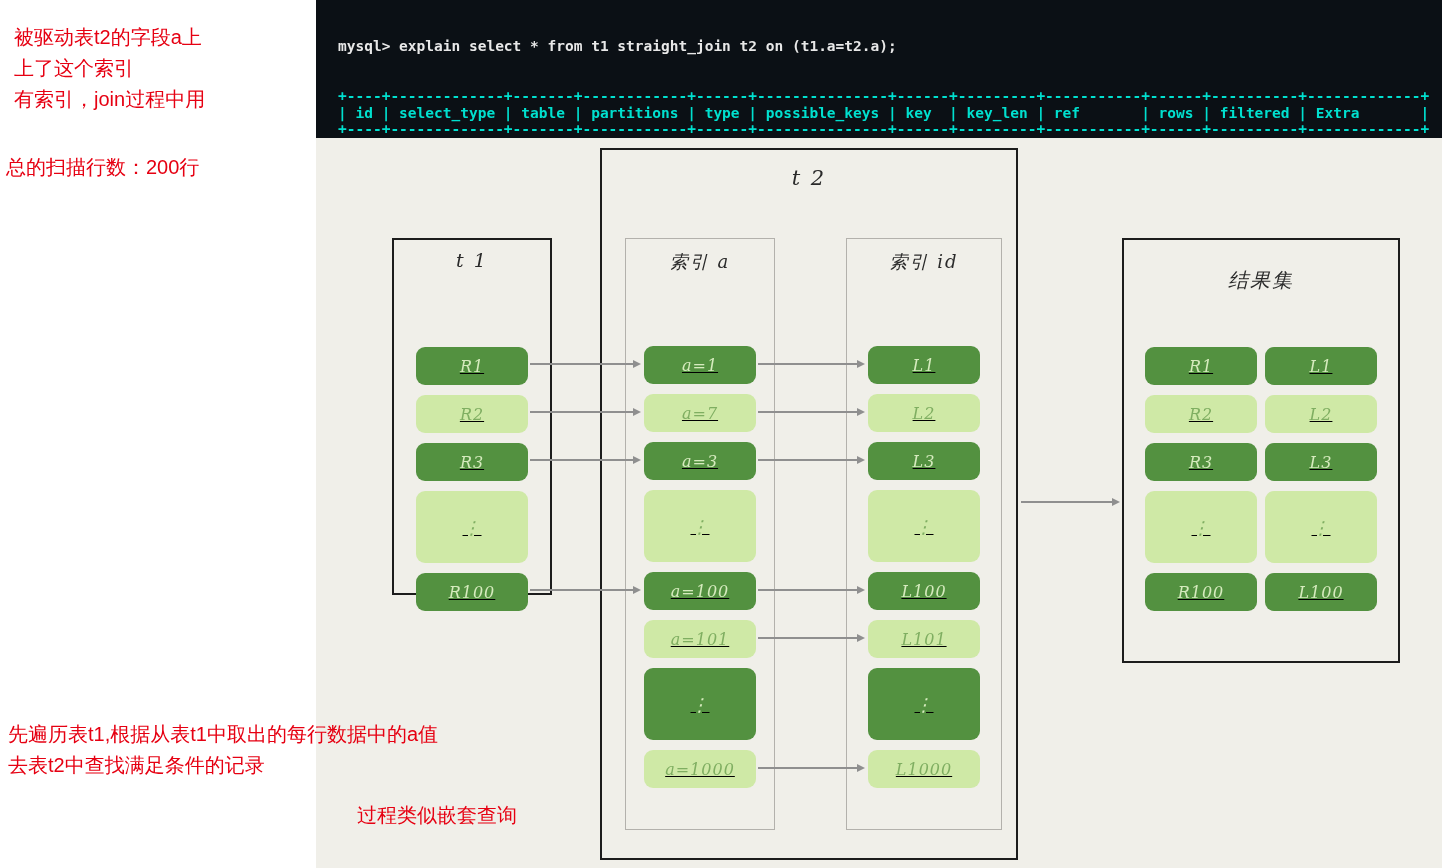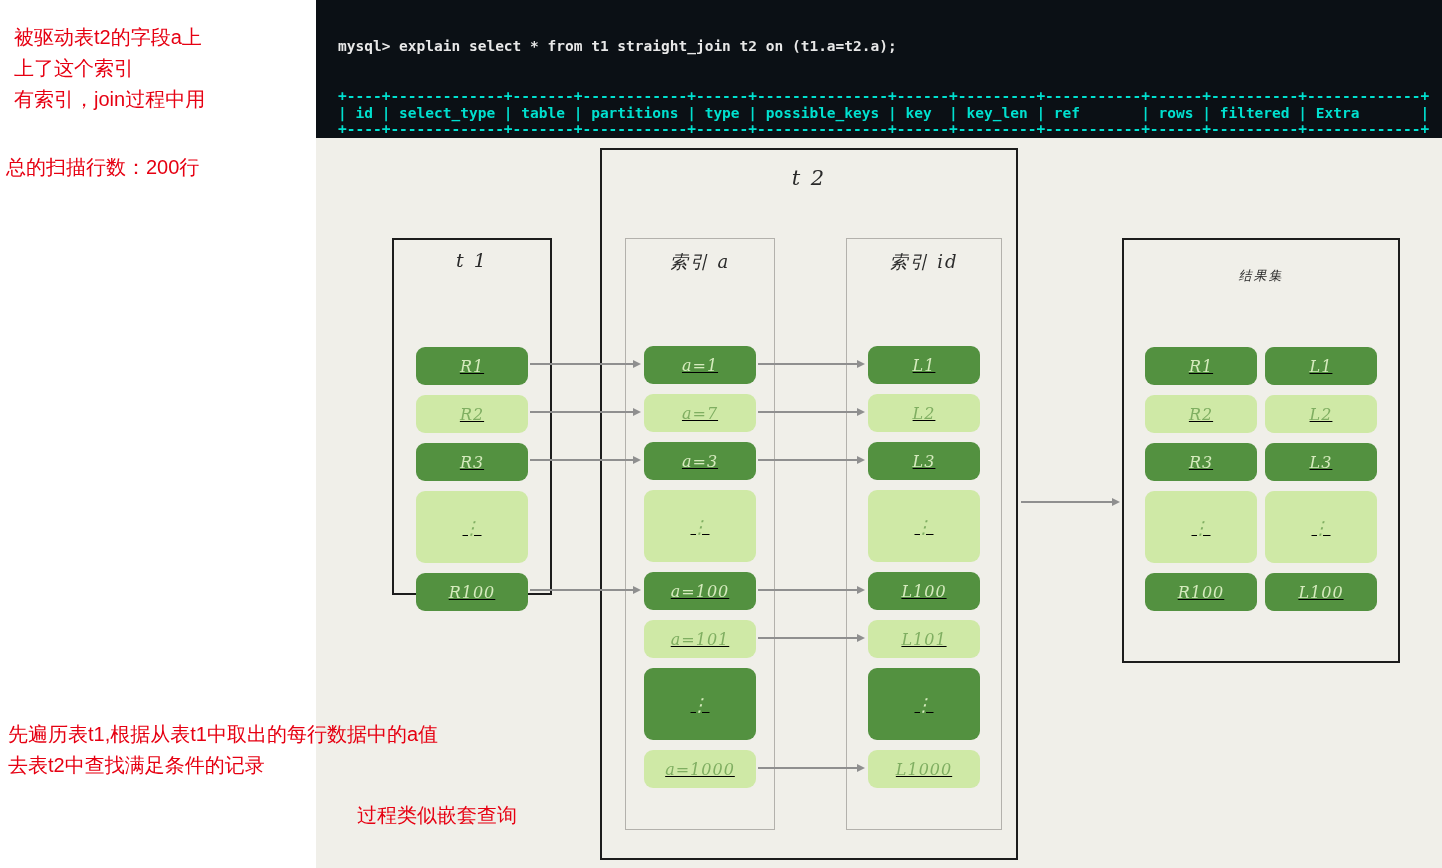--- a/index.html
+++ b/index.html
@@ -143,21 +143,21 @@
         <div class="block dark">L3</div>
         <div class="block light tall">⋮</div>
         <div class="block dark">L100</div>
         <div class="block light">L101</div>
         <div class="block dark tall">⋮</div>
         <div class="block light">L1000</div>
       </div>
   </div>
 
   <div class="box" style="left:1122px;top:238px;width:278px;height:425px;">
-    <div class="box-label" style="margin-top:27px;font-size:13px;font-family:Liberation Mono, monospace;">结果集</div>
+    <div class="box-label" style="margin-top:27px;font-size:20px;font-family:Liberation Mono, monospace;">结果集</div>
     <div class="rows" style="top:107px;">
         <div class="pair">
           <div class="block dark">R1</div>
           <div class="block dark">L1</div>
         </div>
         <div class="pair">
           <div class="block light">R2</div>
           <div class="block light">L2</div>
         </div>
         <div class="pair">

